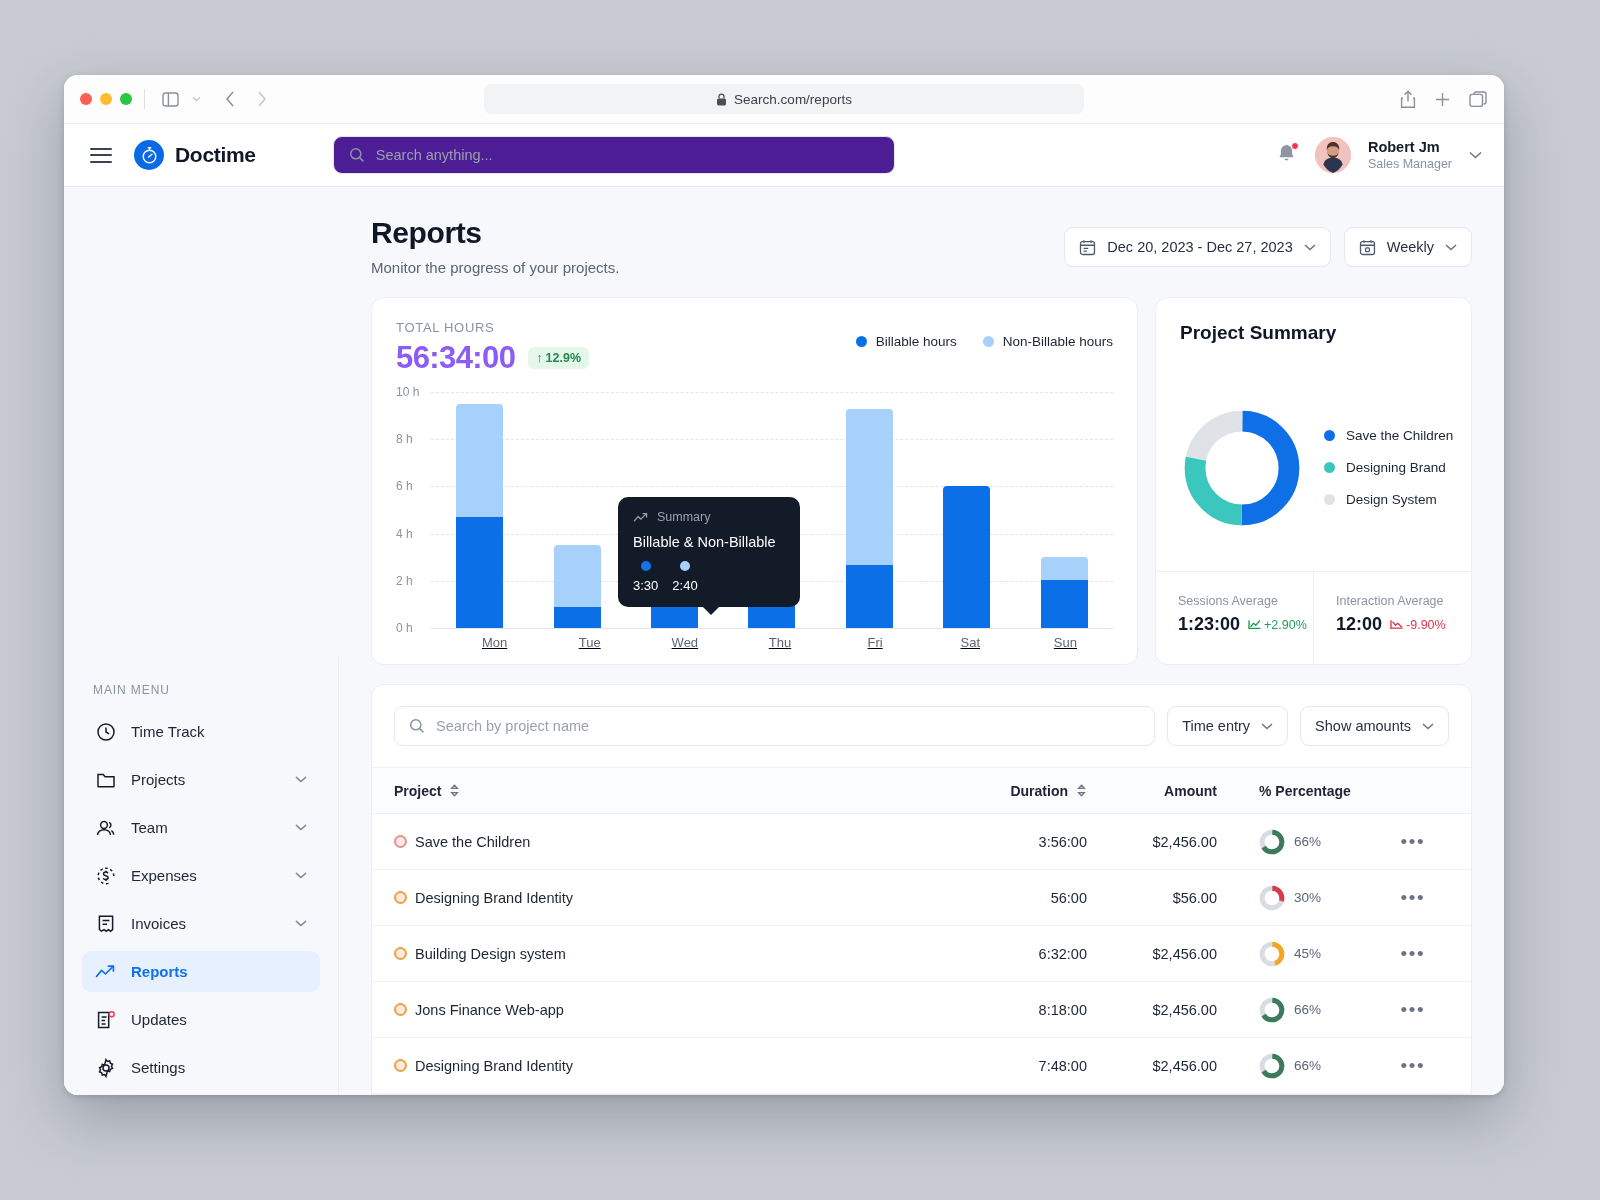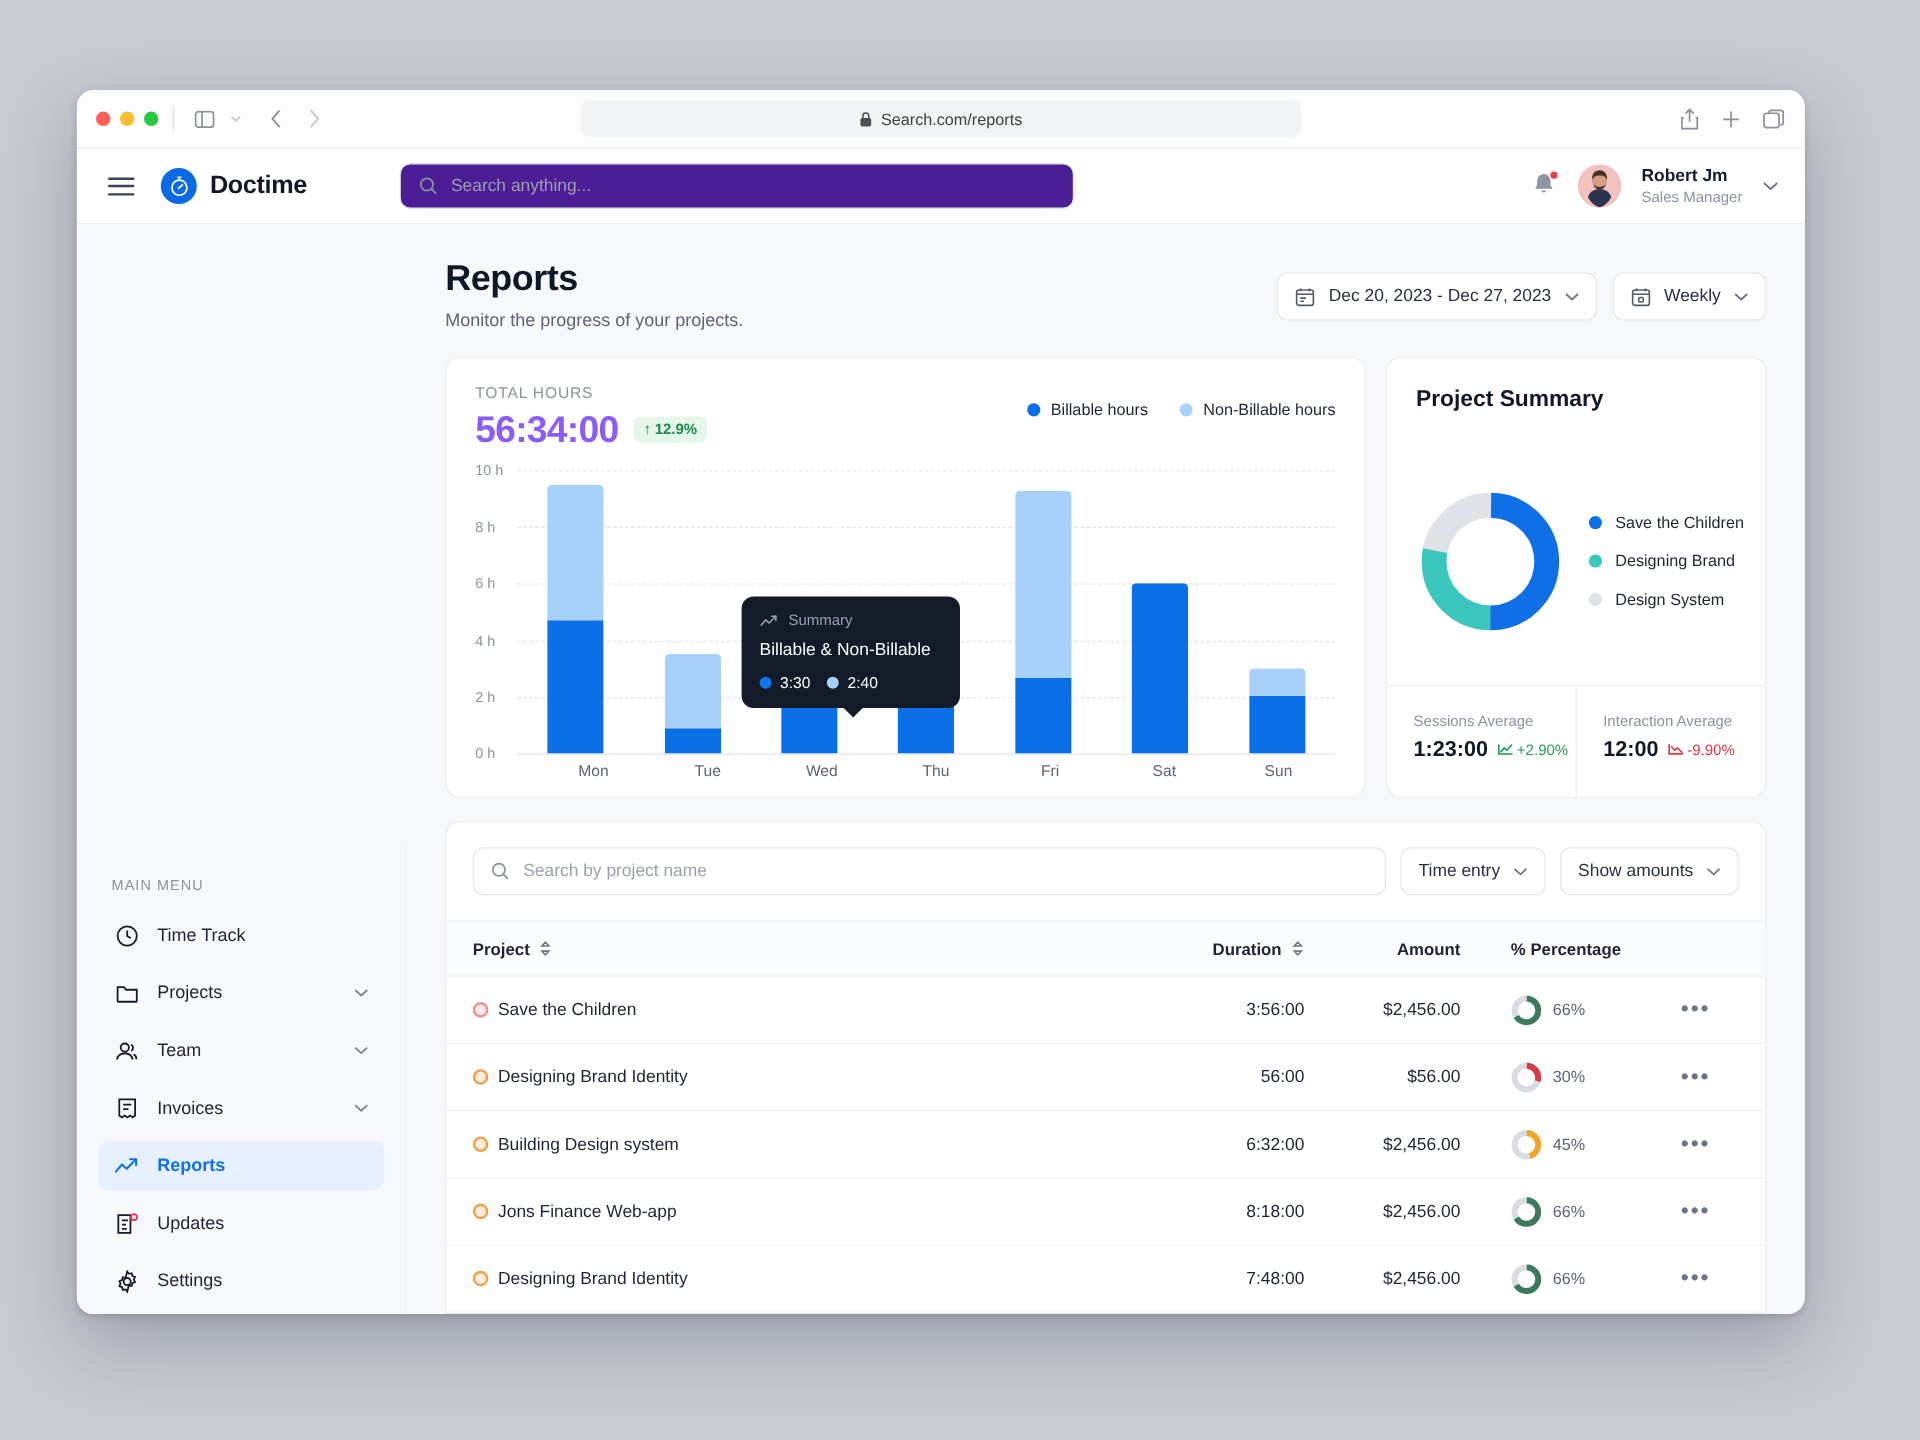--- a/index.html
+++ b/index.html
@@ -145,33 +145,33 @@
   
   #chartbox { position: relative; height: 258px; margin-top: 16px; }
   .ytick { position: absolute; left: 0; font-size: 12px; color: #8b93a1; transform: translateY(-50%); }
   .gline { position: absolute; left: 35px; right: 0; height: 0; border-top: 1px dashed #e2e6ec; }
   .gline.axis { border-top: 1px solid #e2e6ec; }
   #plot { position: absolute; left: 35px; right: 0; top: 0; bottom: 22px; display: flex; }
   .bcol { flex: 1; display: flex; flex-direction: column; justify-content: flex-end; align-items: center; position: relative; }
   .bar { width: 47px; display: flex; flex-direction: column; justify-content: flex-end; border-radius: 4px 4px 0 0; overflow: hidden; }
   .seg-nb { background: #a7d1fb; }
   .seg-b { background: #0b6fe8; }
-  #xaxis { position: absolute; left: 51px; right: 0; bottom: 0; display: flex; }
+  #xaxis { position: absolute; left: 51px; right: 0; bottom: 0; display: flex; text-decoration: underline; }
   .xlab { flex: 1; text-align: center; font-size: 13px; color: #5c6575; }
 
   
   #tooltip {
     position: absolute; left: 222px; top: 105px;
     width: 182px; background: #131a28; border-radius: 10px;
     padding: 13px 15px 14px 15px; color: #fff; z-index: 5;
   }
   #tt-head { display: flex; align-items: center; gap: 8px; font-size: 12.5px; color: #98a0b0; }
   #tt-title { font-size: 14.5px; margin-top: 10px; }
   #tt-vals { display: flex; gap: 14px; margin-top: 11px; font-size: 13px; }
-  .ttv { display: flex; align-items: center; gap: 7px; }
+  .ttv { display: flex; align-items: center; gap: 7px; flex-direction: column; }
   .ttdot { width: 10px; height: 10px; border-radius: 50%; }
   #tt-arrow {
     position: absolute; left: 84px; bottom: -8px;
     width: 0; height: 0; border-left: 9px solid transparent; border-right: 9px solid transparent;
     border-top: 9px solid #131a28;
   }
 
   
   #sumcard {
     width: 317px; flex: 0 0 317px;
@@ -389,20 +389,35 @@
           </svg>
         </span>
         <span class="nlabel">Team</span>
         <span class="chev">
           <svg width="12" height="7" viewBox="0 0 12 7" fill="none" stroke="currentColor" stroke-width="1.5">
               <path d="M1 1l5 4.6L11 1"></path>
             </svg>
         </span>
       </div>
 
+      <div class="nav">
+        <span class="nicon">
+          <svg width="20" height="20" viewBox="0 0 20 20" fill="none" stroke="currentColor" stroke-width="1.5">
+            <path d="M17.8 10a7.8 7.8 0 10-4.4 7" stroke-dasharray="2.6 2.6"></path>
+            <path d="M12 7.2c-.6-.8-1.4-1.1-2.3-1.1-1.3 0-2.2.7-2.2 1.8 0 2.4 4.6 1.2 4.6 3.7 0 1.2-1 1.9-2.4 1.9-1 0-1.9-.4-2.4-1.2"></path>
+            <path d="M10 4.7v1.3M10 13.6v1.4"></path>
+          </svg>
+        </span>
+        <span class="nlabel">Expenses</span>
+        <span class="chev">
+          <svg width="12" height="7" viewBox="0 0 12 7" fill="none" stroke="currentColor" stroke-width="1.5">
+              <path d="M1 1l5 4.6L11 1"></path>
+            </svg>
+        </span>
+      </div>
 
       <div class="nav">
         <span class="nicon">
           <svg width="18" height="20" viewBox="0 0 18 20" fill="none" stroke="currentColor" stroke-width="1.5">
             <path d="M2.4 2.2h13.2v13.4l-2 1.6-2.2-1.6-2.2 1.6-2.2-1.6-2.4 1.6-2.2-1.6z"></path>
             <path d="M5.6 6.6h6.8M5.6 10.3h4.4"></path>
           </svg>
         </span>
         <span class="nlabel">Invoices</span>
         <span class="chev">

